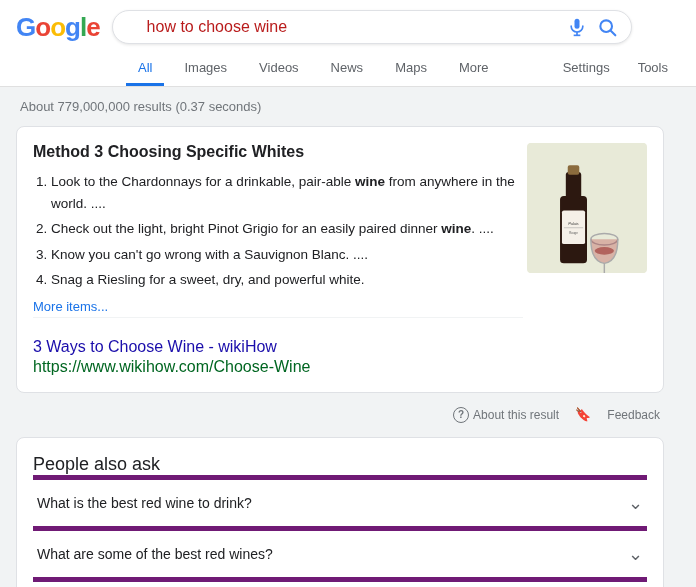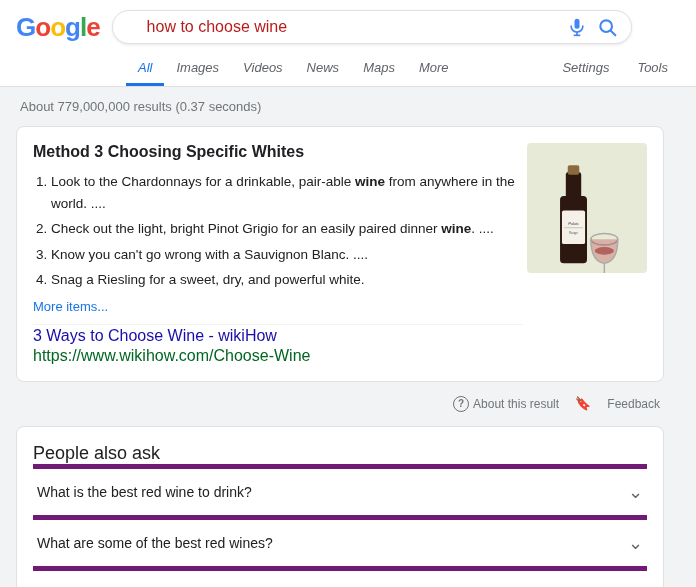--- a/index.html
+++ b/index.html
@@ -58,23 +58,22 @@
       gap: 10px;
     }
     .mic-icon, .search-icon {
       cursor: pointer;
       display: flex;
       align-items: center;
     }
     .nav-tabs {
       display: flex;
       align-items: center;
-      gap: 0;
+      gap: 8px;
       padding-left: 110px;
-      font-style: italic;
     }
     .nav-tab {
       padding: 8px 12px;
       font-size: 13px;
       color: #5f6368;
       cursor: pointer;
       border-bottom: 3px solid transparent;
       white-space: nowrap;
     }
     .nav-tab.active {
@@ -138,22 +137,22 @@
       display: flex;
       align-items: flex-end;
       justify-content: center;
     }
     .wine-bottle-svg {
       width: 100%;
       height: 100%;
     }
     .result-link {
       display: block;
-      margin-top: 10px;
-      padding-top: 2px;
+      margin-top: 3px;
+      padding-top: 20px;
       border-top: 1px solid #f1f3f4;
     }
     .result-link a {
       color: #1a0dab;
       font-size: 16px;
       text-decoration: none;
     }
     .result-link .url {
       color: #006621;
       font-size: 16px;

